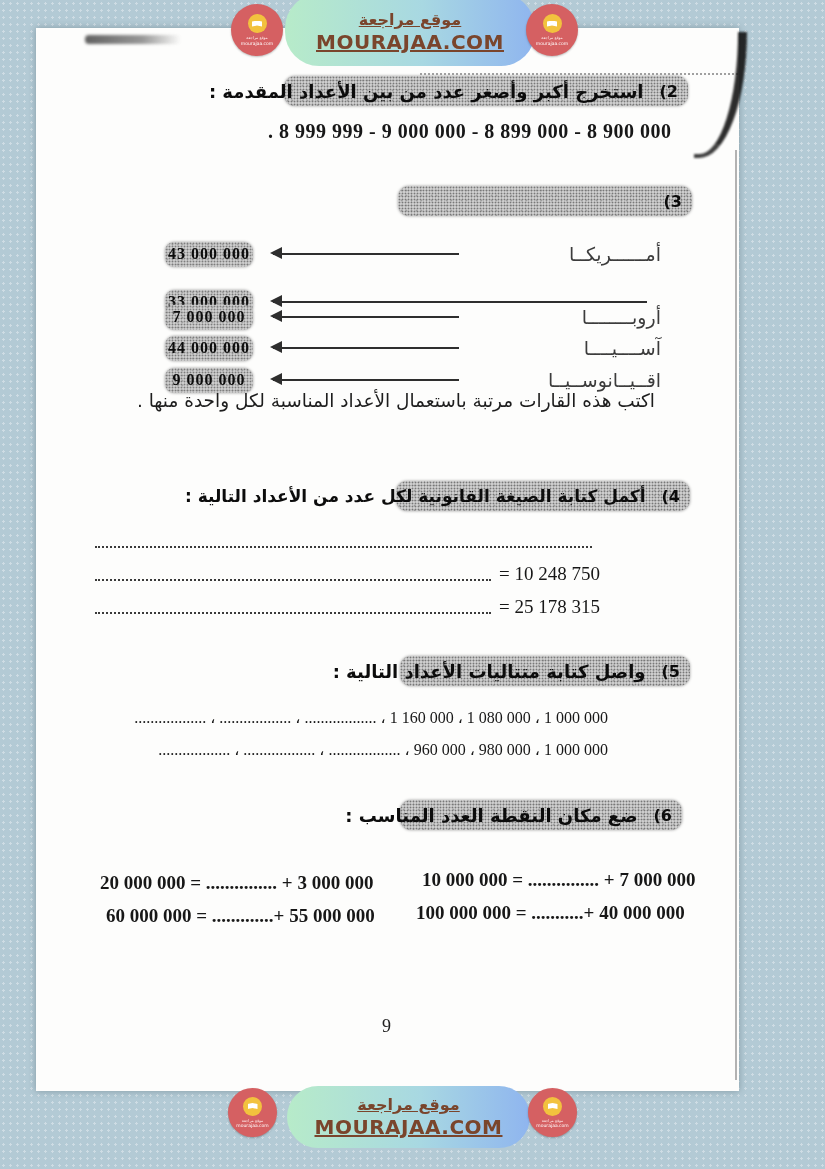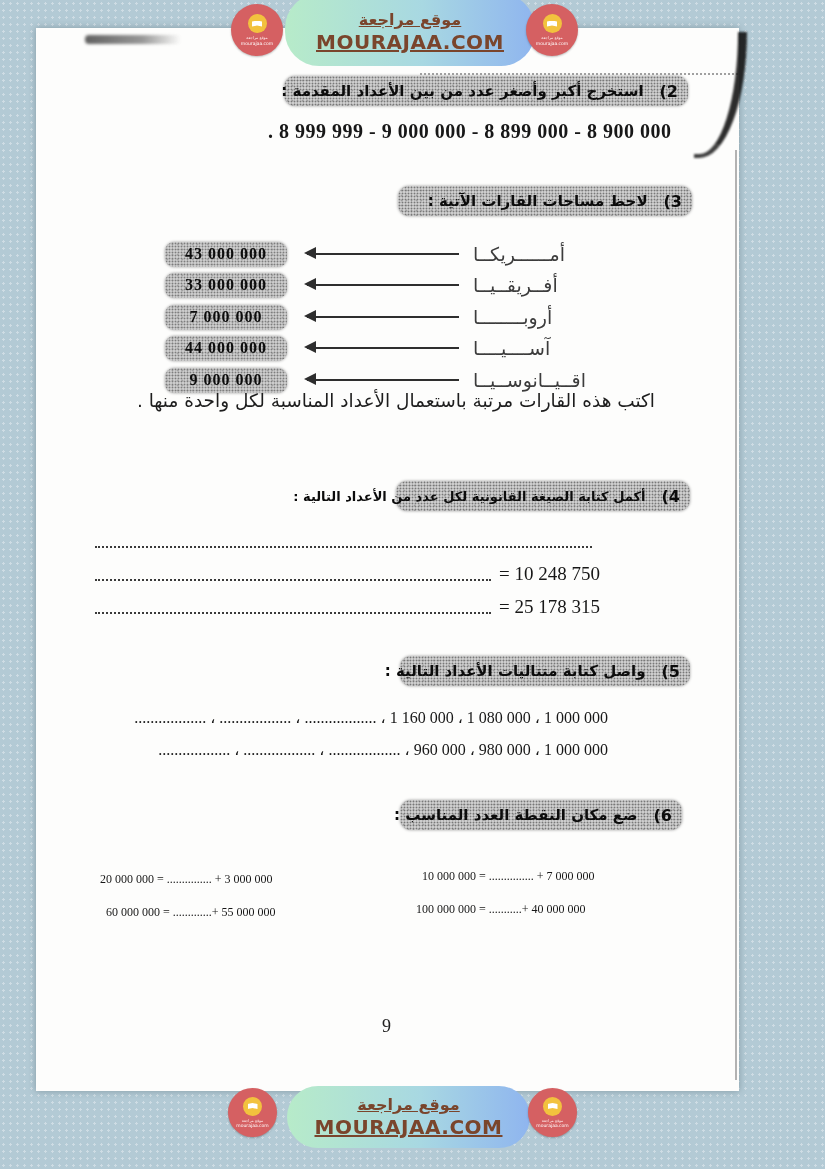--- a/index.html
+++ b/index.html
@@ -54,57 +54,57 @@
     position:absolute;height:30px;display:flex;align-items:center;
     direction:rtl;padding:0 10px;box-sizing:border-box;white-space:nowrap;
     background-color:#cdcdcd;
     background-image:radial-gradient(circle,#787878 .8px,transparent 1.1px),
                      radial-gradient(circle,#9d9d9d .8px,transparent 1.1px);
     background-size:3px 3px,5px 5px;background-position:0 0,1px 2px;
     border-radius:11px;box-shadow:0 0 3px #9b9b9b;
     color:#0c0c0c;font-weight:700;
   }
   .exbox .num{margin-left:16px;font-size:16px;}
-  .exbox .ttl{font-size:15px;}
+  .exbox .ttl{font-size:18px;}
   .exbox2{left:284px;top:76px;width:404px;}
   .exbox3{left:398px;top:186px;width:294px;}
   .exbox4{left:396px;top:481px;width:294px;}
-  .exbox4 .ttl{font-size:13px;}
+  .exbox4 .ttl{font-size:17px;}
   .exbox5{left:400px;top:656px;width:290px;}
   .exbox6{left:400px;top:800px;width:282px;}
   
   .serif{font-family:"Liberation Serif","DejaVu Serif",serif;color:#171717;}
   .ex2-numbers{position:absolute;left:268px;top:120px;width:392px;height:28px;
     font-size:20px;font-weight:600;letter-spacing:.5px;white-space:nowrap;}
   
   .crow{position:absolute;left:165px;width:496px;height:28px;display:flex;align-items:center;}
   .crow .badge{
-    width:122px;height:25px;display:flex;align-items:center;justify-content:center;
+    width:88px;height:25px;display:flex;align-items:center;justify-content:center;
     font-family:"Liberation Serif","DejaVu Serif",serif;font-size:16px;font-weight:700;
     letter-spacing:1px;color:#0c0c0c;white-space:nowrap;
     background-color:#cbcbcb;
     background-image:radial-gradient(circle,#7d7d7d .8px,transparent 1.1px),
                      radial-gradient(circle,#a2a2a2 .8px,transparent 1.1px);
     background-size:3px 3px,5px 5px;border-radius:9px;box-shadow:0 0 3px #9b9b9b;
   }
   .crow .shaft{position:relative;flex:1;height:2.4px;background:#2e2e2e;margin:0 14px 0 20px;}
   .crow .shaft::before{content:'';position:absolute;left:-3px;top:-5.5px;
     border-top:6.5px solid transparent;border-bottom:6.5px solid transparent;border-right:12px solid #2e2e2e;}
-  .crow .cname{width:188px;text-align:left;direction:rtl;font-size:19px;color:#3c3c3c;white-space:nowrap;}
+  .crow .cname{width:188px;text-align:right;direction:rtl;font-size:19px;color:#3c3c3c;white-space:nowrap;}
   .instruction{position:absolute;left:155px;top:390px;width:500px;height:30px;
     direction:rtl;text-align:right;font-size:18.5px;color:#1d1d1d;white-space:nowrap;}
   
   .ex4-line{position:absolute;left:95px;width:505px;height:26px;display:flex;align-items:flex-end;}
   .ex4-line .dots{flex:1;height:0;border-bottom:2.5px dotted #3a3a3a;margin:0 8px 5px 0;}
   .ex4-line .eq{font-size:19px;font-weight:500;white-space:nowrap;line-height:1.2;}
   
   .seq{position:absolute;left:92px;width:516px;height:24px;text-align:right;
     font-size:16px;font-weight:500;white-space:nowrap;direction:ltr;}
   
-  .eq6{position:absolute;height:24px;font-size:12px;font-weight:400;white-space:nowrap;}
+  .eq6{position:absolute;height:24px;font-size:19px;font-weight:700;white-space:nowrap;}
   .pagenum{position:absolute;left:382px;top:1016px;font-size:18px;color:#222;}
 </style>
 </head>
 <body>
 
 <div class="page"></div>
 <div class="smudge-tl"></div>
 <div class="dotline-top"></div>
 <div class="streak-tr"></div>
 <div class="edge-line"></div>
@@ -129,32 +129,30 @@
 </div>
 
 <div class="exbox exbox2">
   <span class="num">2)</span>
   <span class="ttl">استخرج أكبر وأصغر عدد من بين الأعداد المقدمة :</span>
 </div>
 <div class="ex2-numbers serif">. 8 999 999 - 9 000 000 - 8 899 000 - 8 900 000</div>
 
 <div class="exbox exbox3">
   <span class="num">3)</span>
-  <span class="ttl">لاحظ مساحات القارات الآتية :</span>
 </div>
 
 <div class="crow" style="top:240px">
   <div class="badge">43 000 000</div>
   <div class="shaft"></div>
   <div class="cname">أمــــــريكــا</div>
 </div>
-<div class="crow" style="top:271px">
+<div class="crow" style="top:288px">
   <div class="badge">33 000 000</div>
   <div class="shaft"></div>
-  <div class="cname">أفــريقــيــا</div>
 </div>
 <div class="crow" style="top:303px">
   <div class="badge">7 000 000</div>
   <div class="shaft"></div>
   <div class="cname">أروبــــــــا</div>
 </div>
 <div class="crow" style="top:334px">
   <div class="badge">44 000 000</div>
   <div class="shaft"></div>
   <div class="cname">آســــيــــا</div>

